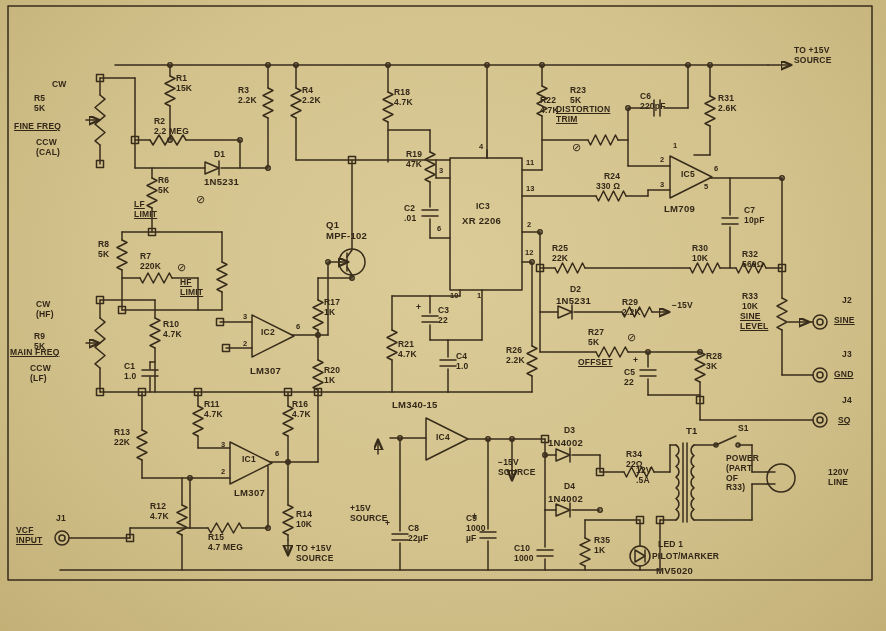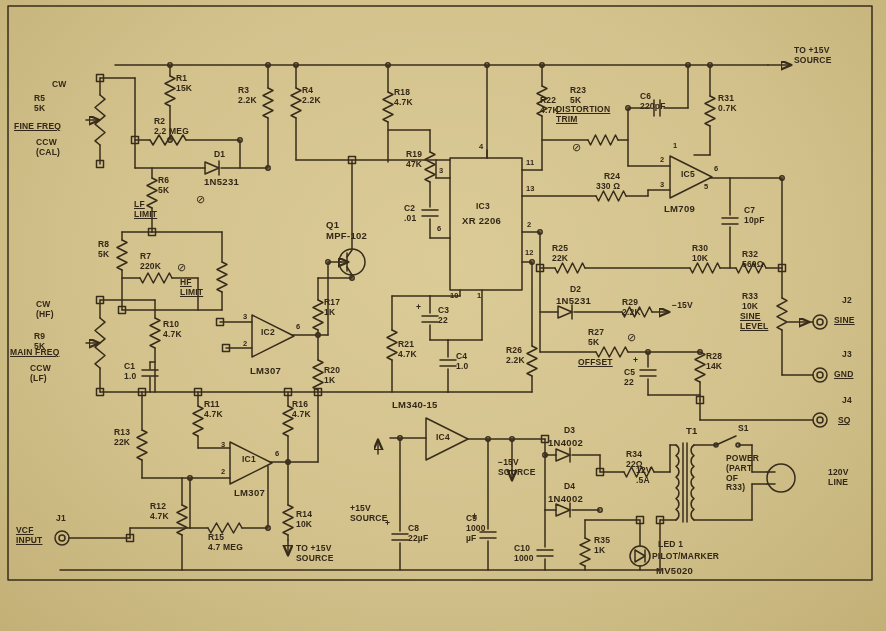--- a/index.html
+++ b/index.html
@@ -376,21 +376,21 @@
 4.7K</span>
       <span class="lbl" style="left: 540px; top: 84px; margin-top: 12px;">R22
 4.7K</span>
       <span class="lbl" style="left: 570px; top: 86px;">R23
 5K</span>
       <span class="lbl ul" style="left: 556px; top: 105px;">DISTORTION
 TRIM</span>
       <span class="lbl" style="left: 640px; top: 92px;">C6
 220pF</span>
       <span class="lbl" style="left: 718px; top: 94px;">R31
-0.7K</span>
+2.6K</span>
       <span class="lbl" style="left: 154px; top: 117px;">R2
 2.2 MEG</span>
       <span class="lbl" style="left: 214px; top: 150px;">D1</span>
       <span class="lbl big" style="left: 204px; top: 177px;">1N5231</span>
       <span class="lbl" style="left: 158px; top: 176px;">R6
 5K</span>
       <span class="lbl ul" style="left: 134px; top: 200px;">LF
 LIMIT</span>
       <span class="lbl" style="left: 98px; top: 240px;">R8
 5K</span>
@@ -456,21 +456,21 @@
 560Ω</span>
       <span class="lbl" style="left: 570px; top: 285px;">D2</span>
       <span class="lbl big" style="left: 556px; top: 296px;">1N5231</span>
       <span class="lbl" style="left: 622px; top: 284px; margin-top: 14px;">R29
 2.2K</span>
       <span class="lbl" style="left: 672px; top: 301px;">−15V</span>
       <span class="lbl" style="left: 588px; top: 328px;">R27
 5K</span>
       <span class="lbl ul" style="left: 578px; top: 358px;">OFFSET</span>
       <span class="lbl" style="left: 706px; top: 352px;">R28
-14K</span>
+3K</span>
       <span class="lbl" style="left: 624px; top: 368px;">C5
 22</span>
       <span class="lbl" style="left: 506px; top: 346px;">R26
 2.2K</span>
       <span class="lbl" style="left: 742px; top: 292px;">R33
 10K</span>
       <span class="lbl ul" style="left: 740px; top: 312px;">SINE
 LEVEL</span>
       <span class="lbl" style="left: 842px; top: 296px;">J2</span>
       <span class="lbl ul" style="left: 834px; top: 316px;">SINE</span>

